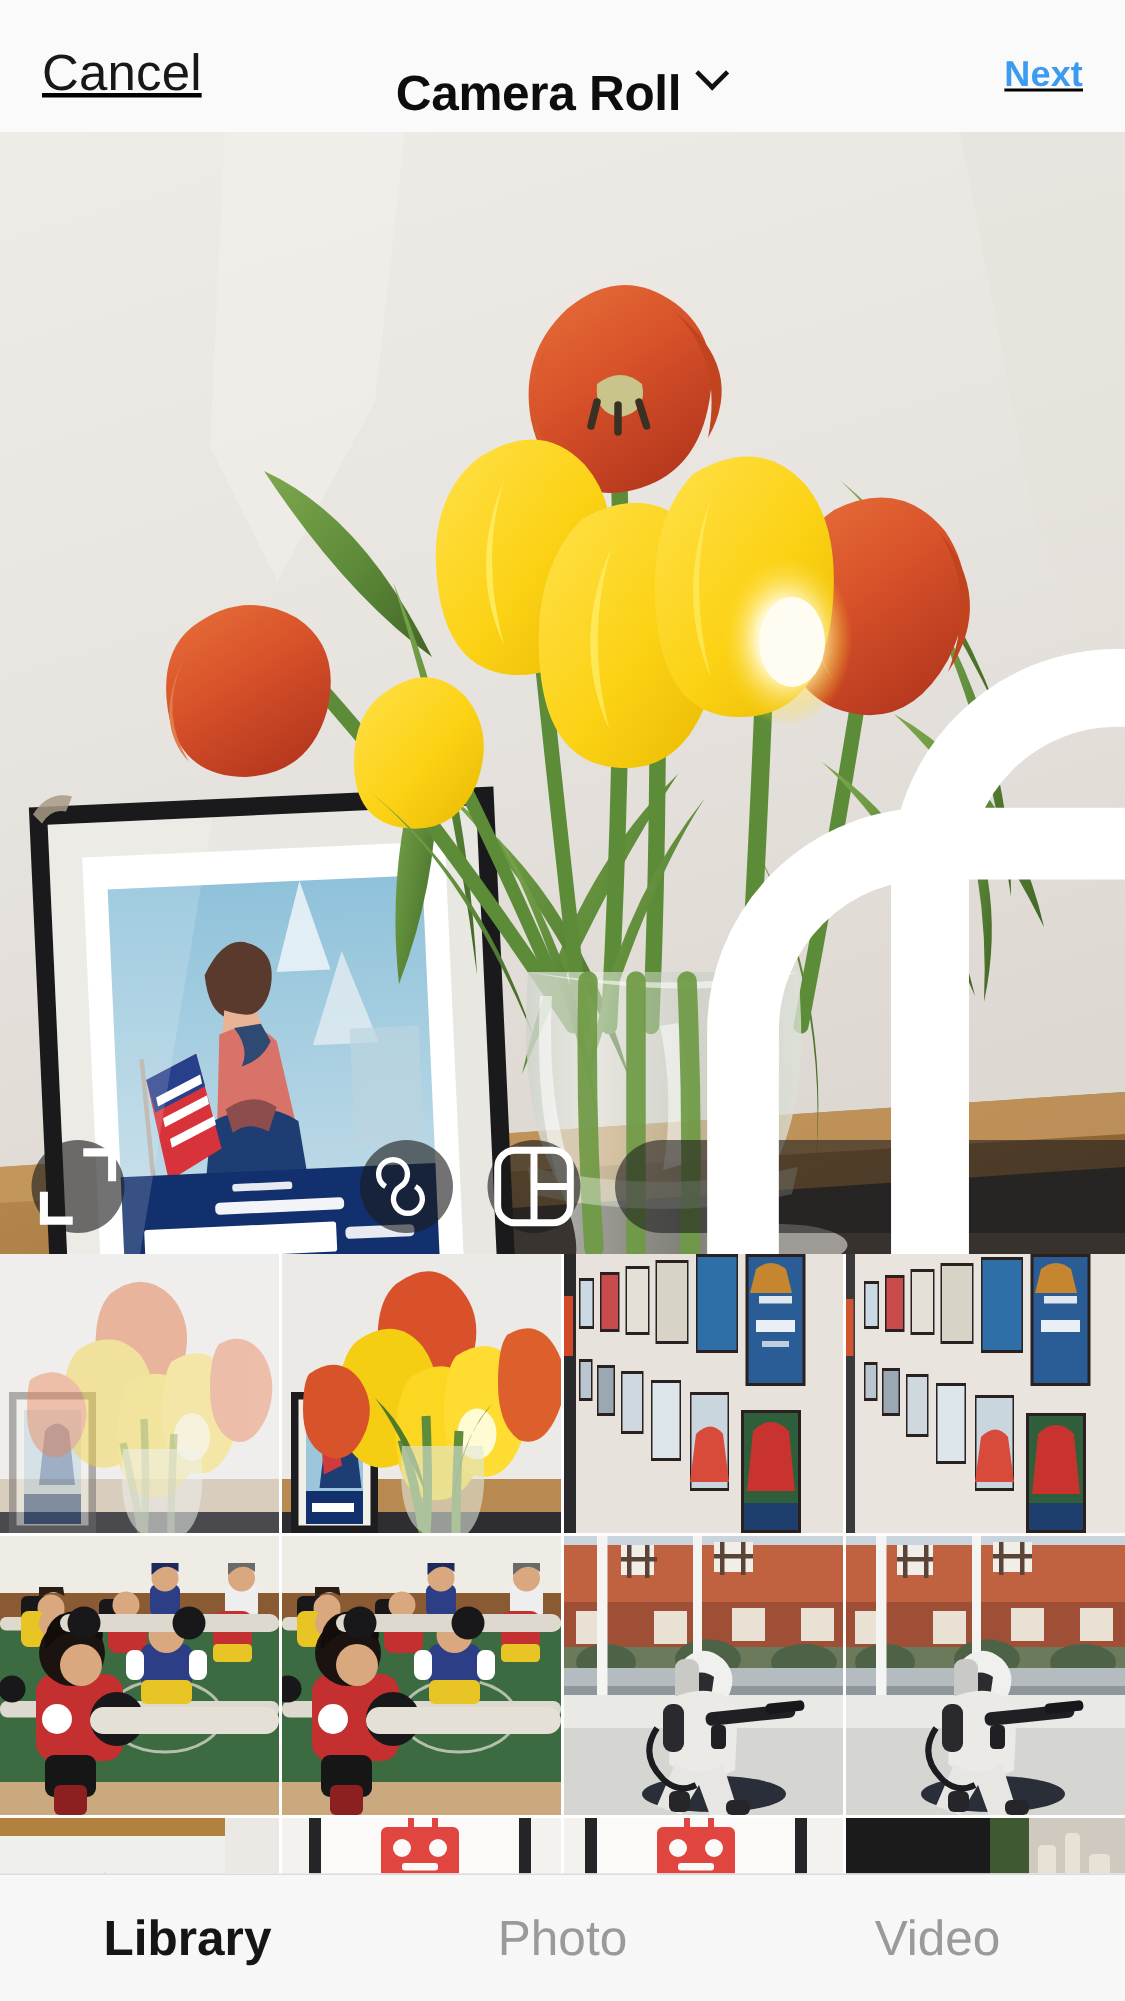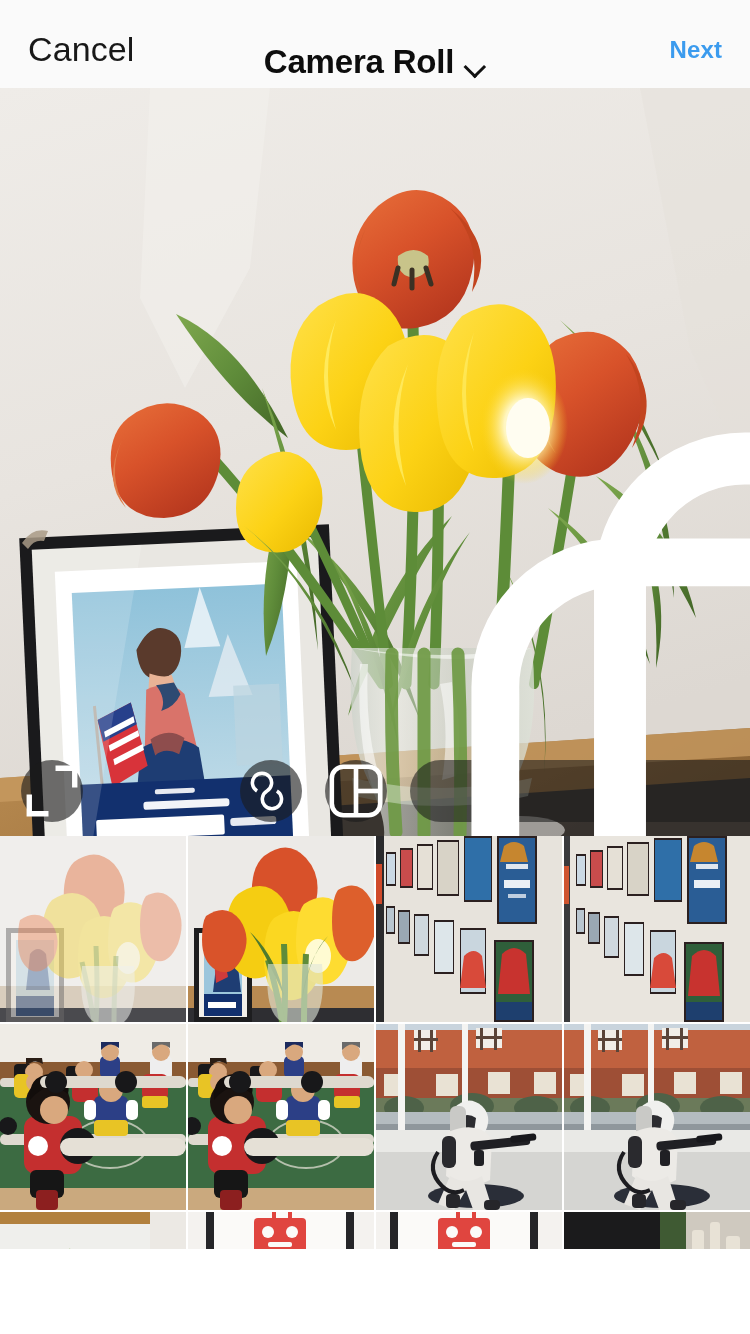--- a/index.html
+++ b/index.html
@@ -10,25 +10,26 @@
     background:#ffffff; overflow:hidden;
   }
   .screen { position:relative; width:750px; height:1334px; background:#fff; }
 
   
   .header {
     position:absolute; top:0; left:0; width:750px; height:100px;
     background:#fafafa; border-bottom:1px solid #cfcfcf;
     display:flex; align-items:center; justify-content:space-between;
     padding:0 28px;
+    text-decoration:underline;
   }
   .hdr-cancel { font-size:34px; color:#181818; letter-spacing:.1px; background:none; border:none;
                 font-family:"Liberation Sans", sans-serif; cursor:pointer; }
   .hdr-center { position:absolute; left:50%; transform:translateX(-50%);
-                display:flex; align-items:flex-end; gap:12px; cursor:pointer;margin-top:24px; }
+                display:flex; align-items:flex-start; gap:12px; cursor:pointer;margin-top:24px; }
   .hdr-title { font-size:33px; font-weight:bold; color:#0d0d0d; letter-spacing:-.2px; }
   .chev { width:20px; height:20px; position:relative; }
   .chev::after {
     content:""; position:absolute; left:1px; top:-2px; width:13px; height:13px;
     border-right:3px solid #111; border-bottom:3px solid #111;
     transform:rotate(45deg);
   }
   .hdr-next { font-size:24px; font-weight:bold; color:#3b9bee; letter-spacing:.1px;
               background:none; border:none; font-family:"Liberation Sans", sans-serif; cursor:pointer; }
 
@@ -765,14 +766,19 @@
         <g fill="#b9b2a6">
           <rect x="126" y="78" width="18" height="30" rx="3"></rect>
           <rect x="152" y="82" width="22" height="26" rx="3"></rect>
         </g>
         <ellipse cx="96" cy="176" rx="52" ry="42" fill="#cfc4b2"></ellipse>
         <ellipse cx="96" cy="178" rx="44" ry="34" fill="#b8a992"></ellipse>
       </svg>
     </div>
   </div>
 
+  <div class="tabbar">
+    <button class="tab active">Library</button>
+    <button class="tab idle">Photo</button>
+    <button class="tab idle">Video</button>
+  </div>
 
 </div>
 
 </body></html>

